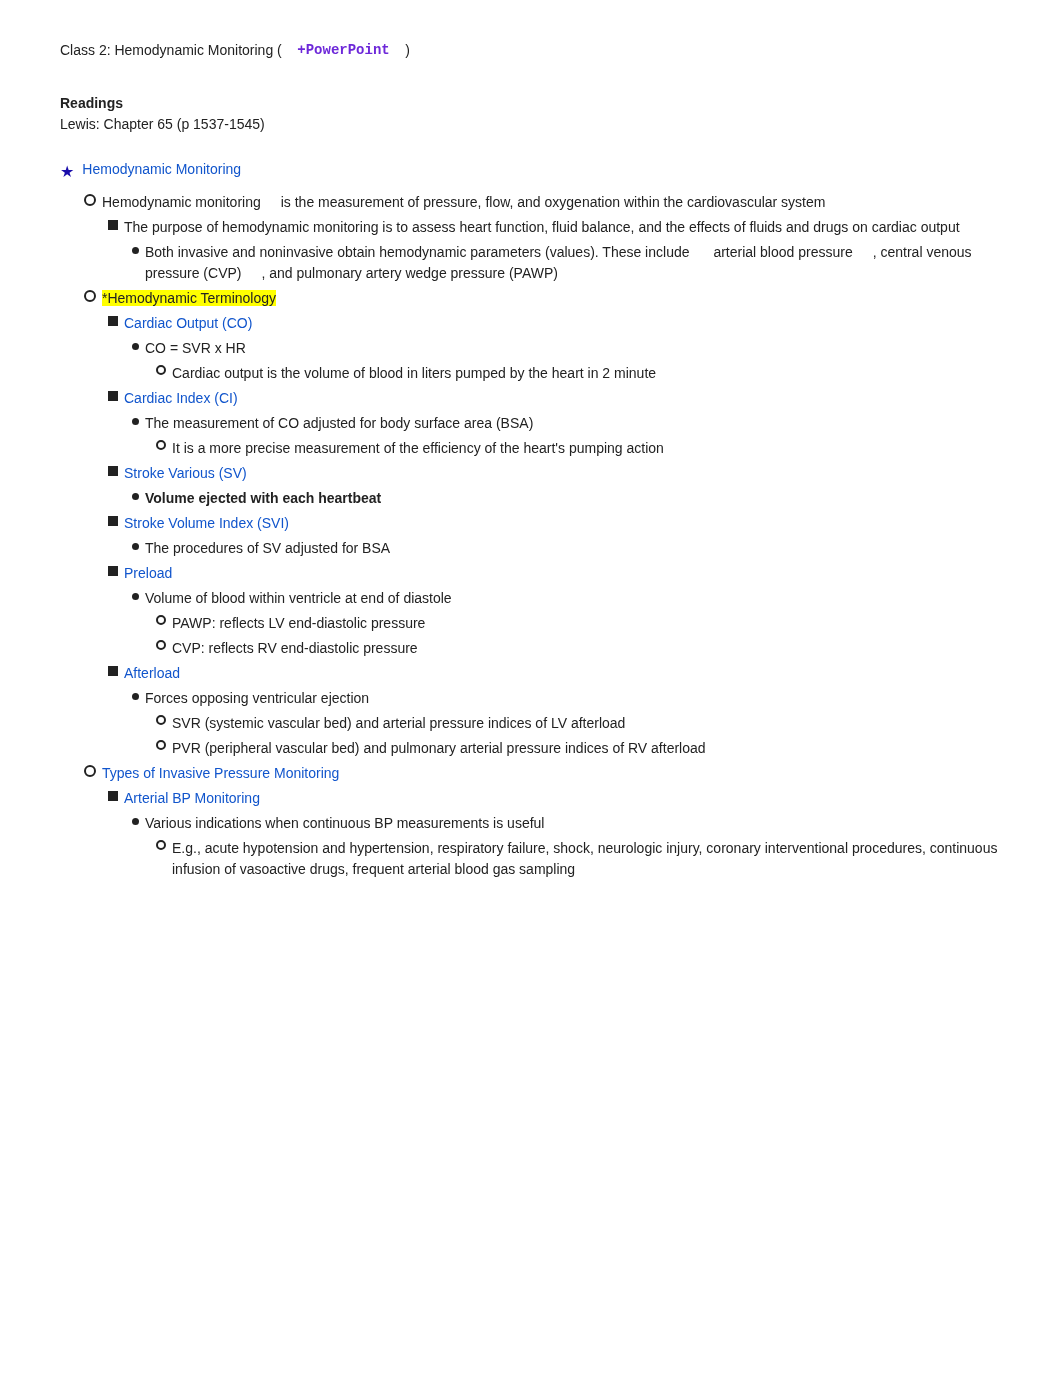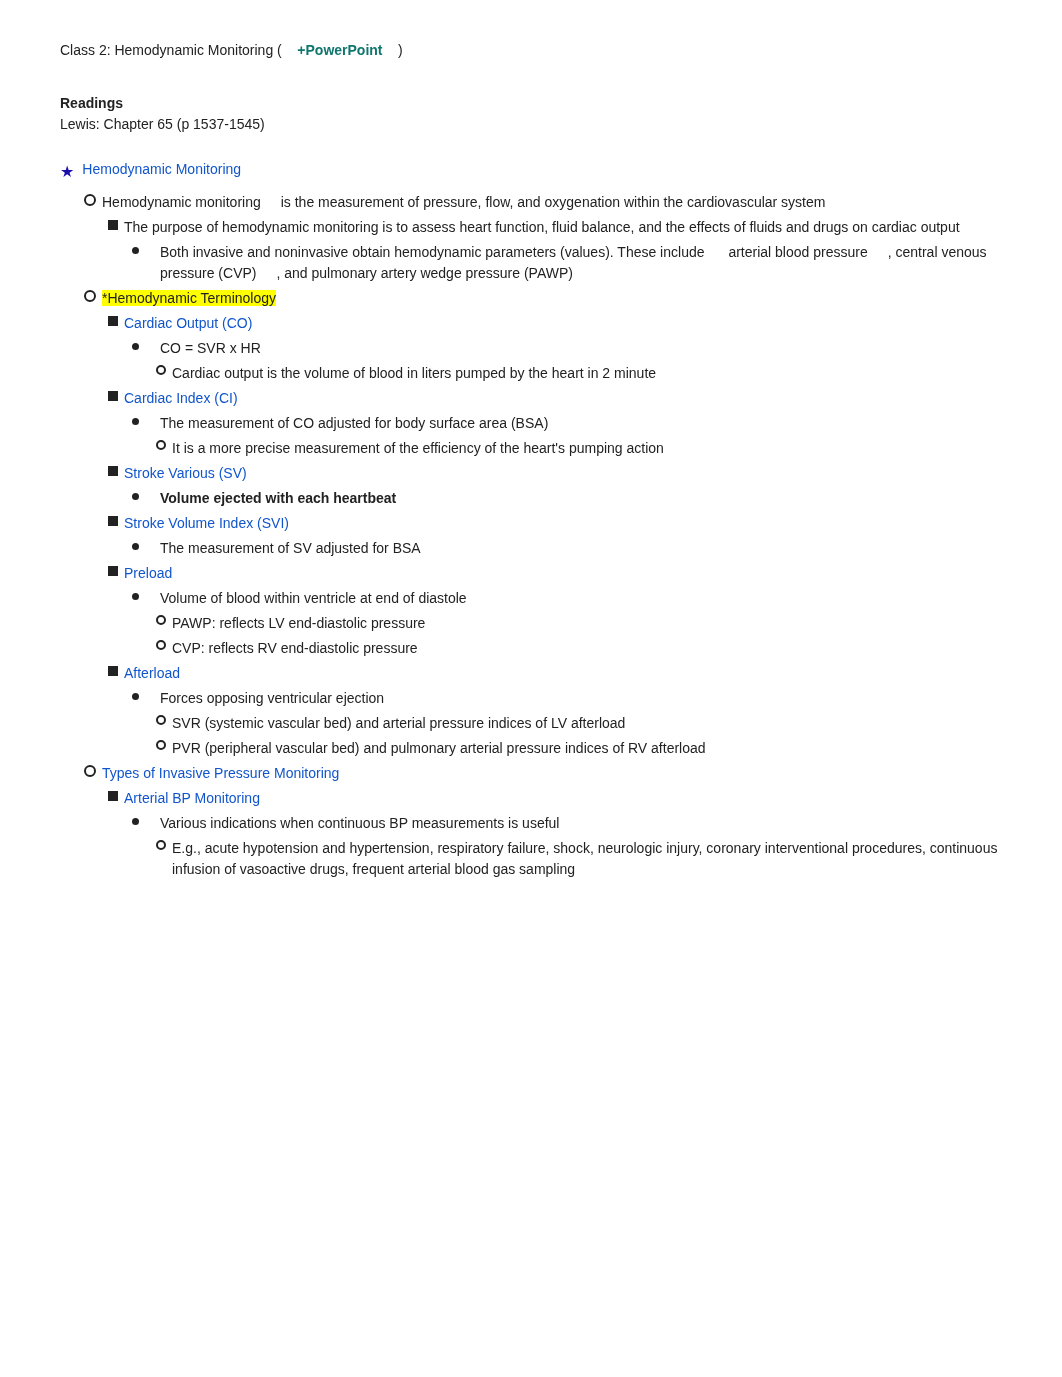--- a/index.html
+++ b/index.html
@@ -16,23 +16,24 @@
       line-height: 1.5;
     }
     .header-line {
       display: flex;
       align-items: center;
       margin-bottom: 32px;
       font-size: 14px;
       color: #222;
     }
     .powerpoint-link {
-      color: #0f766e;
+      color: #6d28d9;
       font-weight: bold;
       text-decoration: none;
+      font-family: Liberation Mono, monospace;
     }
     .readings-section {
       margin-bottom: 24px;
     }
     .readings-title {
       font-weight: bold;
       font-size: 14px;
     }
     .readings-detail {
       font-size: 14px;
@@ -93,21 +94,21 @@
       background: #222;
       display: inline-block;
     }
     .level-dot {
       list-style: none;
       padding-left: 0;
     }
     .level-dot > li {
       display: flex;
       align-items: flex-start;
-      gap: 21px;
+      gap: 6px;
       margin-bottom: 4px;
       padding-left: 72px;
     }
     .dot-bullet {
       flex-shrink: 0;
       margin-top: 5px;
       width: 7px;
       height: 7px;
       border-radius: 50%;
       background: #222;
@@ -264,21 +265,21 @@
         </li>
 
         <li>
           <span class="square-bullet"></span>
           <span class="text-content colored-link">Stroke Volume Index (SVI)</span>
         </li>
         <li style="padding-left:0; display:block;">
           <ul class="level-dot">
             <li>
               <span class="dot-bullet"></span>
-              <span class="text-content">The measurement of SV adjusted for BSA</span>
+              <span class="text-content">The procedures of SV adjusted for BSA</span>
             </li>
           </ul>
         </li>
 
         <li>
           <span class="square-bullet"></span>
           <span class="text-content colored-link">Preload</span>
         </li>
         <li style="padding-left:0; display:block;">
           <ul class="level-dot">

